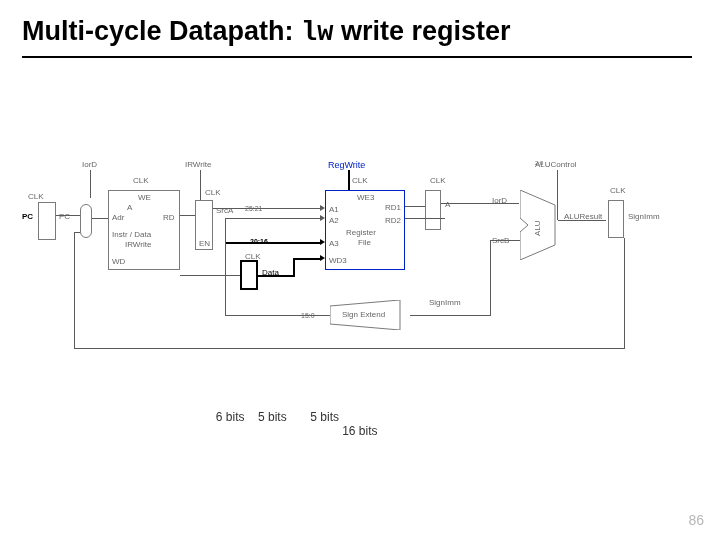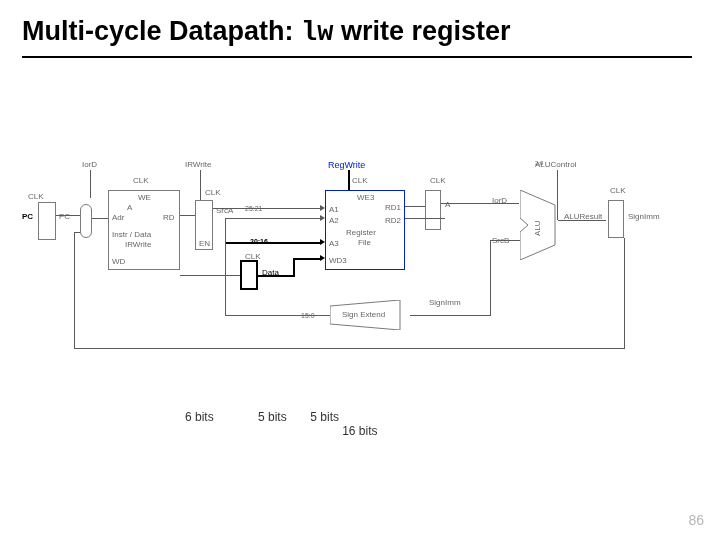--- a/index.html
+++ b/index.html
@@ -146,21 +146,21 @@
 
   <div class="line" style="left:594px;top:78px;width:1px;height:110px"></div>
   <div class="line" style="left:44px;top:188px;width:551px;height:1px"></div>
   <div class="line" style="left:44px;top:72px;width:1px;height:117px"></div>
   <div class="line" style="left:44px;top:72px;width:6px;height:1px"></div>
 
 </div>
 
 <div class="itype">
   <div class="itype-bits">
-    <span style="width:17%;text-align:left">6 bits</span>
+    <span style="width:17%;text-align:right">6 bits</span>
     <span style="width:14%;text-align:center">5 bits</span>
     <span style="width:14%;text-align:center">5 bits</span>
     <span style="width:55%;text-align:right">16 bits</span>
   </div>
 </div>
 
 <div class="pagenum">86</div>
 
 </div>
 

